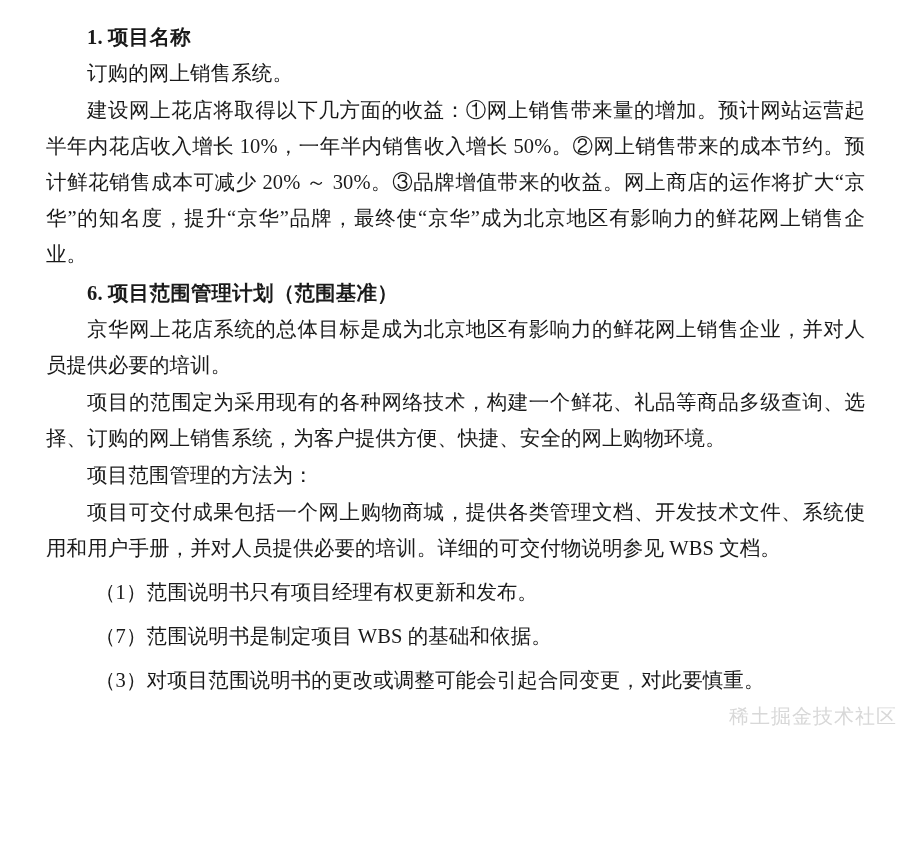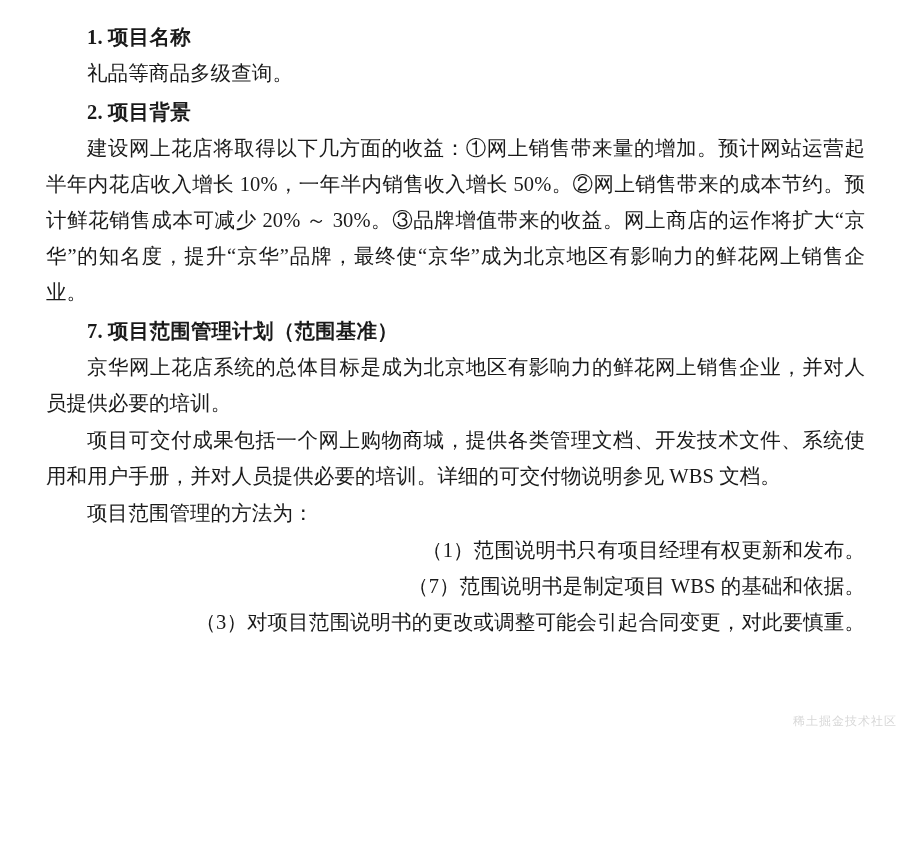--- a/index.html
+++ b/index.html
@@ -37,49 +37,48 @@
     text-justify: inter-ideograph;
     text-indent: 2em;
     letter-spacing: 0.1px;
     margin: 0 0 1px 0;
   }
   .listline {
     font-size: 20.5px;
     line-height: 36px;
     text-indent: 2em;
     letter-spacing: 0.1px;
-    margin: 0;
-    text-align: right;
+    margin: 8px;
   }
   .watermark {
     position: absolute;
     right: 24px;
     bottom: 10px;
     font-family: "Liberation Sans", sans-serif;
-    font-size: 12px;
+    font-size: 20px;
     color: #d8d8d8;
     letter-spacing: 1px;
     user-select: none;
     white-space: nowrap;
   }
 </style>
 </head>
 <body>
 
 <div id="page">
 
   <div class="heading">1. 项目名称</div>
-  <div class="para">礼品等商品多级查询。</div>
+  <div class="para">订购的网上销售系统。</div>
 
-  <div class="heading">2. 项目背景</div>
   <div class="para">建设网上花店将取得以下几方面的收益：①网上销售带来量的增加。预计网站运营起半年内花店收入增长 10%，一年半内销售收入增长 50%。②网上销售带来的成本节约。预计鲜花销售成本可减少 20% ～ 30%。③品牌增值带来的收益。网上商店的运作将扩大“京华”的知名度，提升“京华”品牌，最终使“京华”成为北京地区有影响力的鲜花网上销售企业。</div>
 
-  <div class="heading">7. 项目范围管理计划（范围基准）</div>
+  <div class="heading">6. 项目范围管理计划（范围基准）</div>
   <div class="para">京华网上花店系统的总体目标是成为北京地区有影响力的鲜花网上销售企业，并对人员提供必要的培训。</div>
+  <div class="para">项目的范围定为采用现有的各种网络技术，构建一个鲜花、礼品等商品多级查询、选择、订购的网上销售系统，为客户提供方便、快捷、安全的网上购物环境。</div>
+  <div class="para">项目范围管理的方法为：</div>
   <div class="para">项目可交付成果包括一个网上购物商城，提供各类管理文档、开发技术文件、系统使用和用户手册，并对人员提供必要的培训。详细的可交付物说明参见 WBS 文档。</div>
-  <div class="para">项目范围管理的方法为：</div>
 
   <div class="listline">（1）范围说明书只有项目经理有权更新和发布。</div>
   <div class="listline">（7）范围说明书是制定项目 WBS 的基础和依据。</div>
   <div class="listline">（3）对项目范围说明书的更改或调整可能会引起合同变更，对此要慎重。</div>
 
   <div class="watermark">稀土掘金技术社区</div>
 </div>
 
 </body></html>

